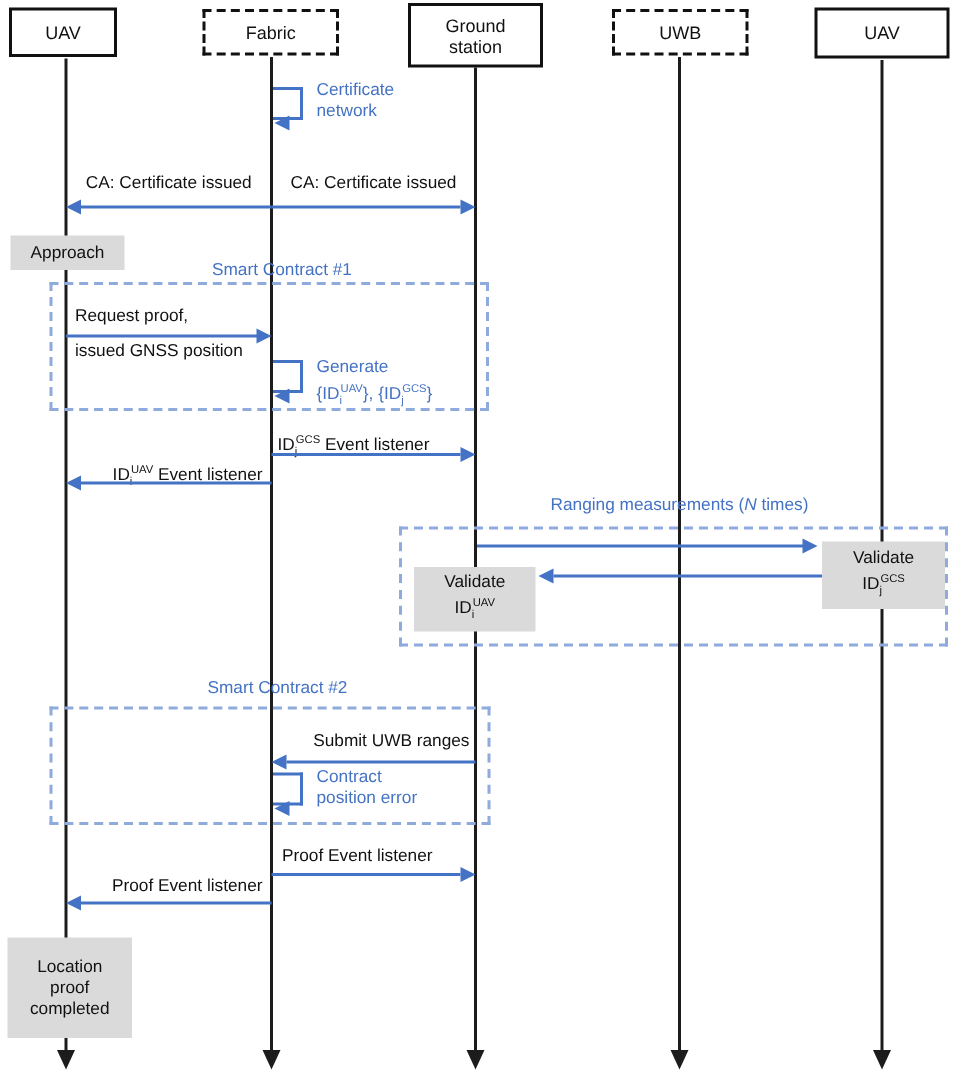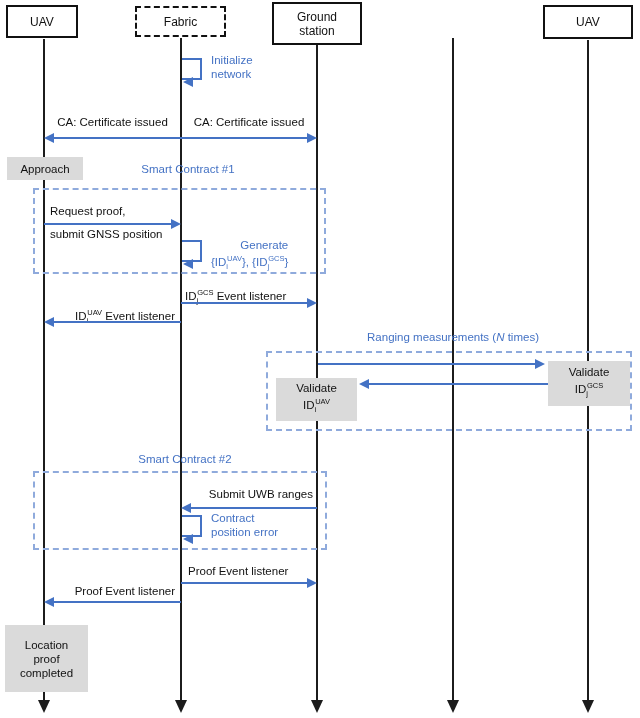--- a/index.html
+++ b/index.html
@@ -49,66 +49,69 @@
 
   <div class="actor-box" style="left:6px; top:5px; width:72px; height:33px;">
     <span>UAV</span>
   </div>
   <div class="actor-box" style="left:272px; top:2px; width:90px; height:43px;">
     <span style="width:60px;">Ground station</span>
   </div>
   <div class="actor-box dashed" style="left:135px; top:6px; width:91px; height:31px;">
     <span>Fabric</span>
   </div>
+  <div class="actor-box dashed" style="left:408px; top:6px; width:91px; height:31px;">
+    <span>UWB</span>
+  </div>
   <div class="actor-box" style="left:543px; top:5px; width:90px; height:34px;">
     <span>UAV</span>
   </div>
 
   <div class="lifeline" style="left:43px; top:39px; height:661px;"></div>
   <div class="lifeline" style="left:180px; top:38px; height:662px;"></div>
   <div class="lifeline" style="left:316px; top:45px; height:655px;"></div>
   <div class="lifeline" style="left:452px; top:38px; height:662px;"></div>
   <div class="lifeline" style="left:587px; top:40px; height:660px;"></div>
 
   <div class="lf-arrow" style="left:38px; top:700px;"></div>
   <div class="lf-arrow" style="left:175px; top:700px;"></div>
   <div class="lf-arrow" style="left:311px; top:700px;"></div>
   <div class="lf-arrow" style="left:447px; top:700px;"></div>
   <div class="lf-arrow" style="left:582px; top:700px;"></div>
 
   <div class="self-loop" style="left:182px; top:58px;"></div>
   <div class="ah-left" style="left:183px; top:77px;"></div>
   <div class="label blue" style="left:211px; top:53px;">
-    <span>Initialize</span><br>
+    <span>Certificate</span><br>
     <span>network</span>
   </div>
 
   <div class="label center" style="left:44px; top:115px; width:137px;">CA: Certificate issued</div>
   <div class="msg-line" style="left:54px; top:137px; width:127px;"></div>
   <div class="ah-left" style="left:44px; top:133px;"></div>
 
   <div class="label center" style="left:181px; top:115px; width:136px;">CA: Certificate issued</div>
   <div class="msg-line" style="left:181px; top:137px; width:126px;"></div>
   <div class="ah-right" style="left:307px; top:133px;"></div>
 
   <div class="gray-box" style="left:7px; top:157px; width:76px; height:23px;">
     <span>Approach</span>
   </div>
 
-  <div class="label blue center" style="left:118px; top:162px; width:140px;">Smart Contract #1</div>
+  <div class="label blue center" style="left:118px; top:173px; width:140px;">Smart Contract #1</div>
   <div class="frame" style="left:33px; top:188px; width:293px; height:86px;"></div>
 
   <div class="label" style="left:50px; top:204px;">Request proof,</div>
   <div class="msg-line" style="left:44px; top:223px; width:128px;"></div>
   <div class="ah-right" style="left:171px; top:219px;"></div>
-  <div class="label" style="left:50px; top:227px;">submit GNSS position</div>
+  <div class="label" style="left:50px; top:227px;">issued GNSS position</div>
 
   <div class="self-loop" style="left:182px; top:240px;"></div>
   <div class="ah-left" style="left:183px; top:259px;"></div>
-  <div class="label blue" style="left:211px; top:238px;text-align:right;">
+  <div class="label blue" style="left:211px; top:238px;">
     <span>Generate</span><br>
     <span>{ID</span><sub>i</sub><sup>UAV</sup><span>}, {ID</span><sub>j</sub><sup>GCS</sup><span>}</span>
   </div>
 
   <div class="label" style="left:185px; top:286px;">
     <span>ID</span><sub>j</sub><sup>GCS</sup><span> Event listener</span>
   </div>
   <div class="msg-line" style="left:181px; top:302px; width:126px;"></div>
   <div class="ah-right" style="left:307px; top:298px;"></div>
 

